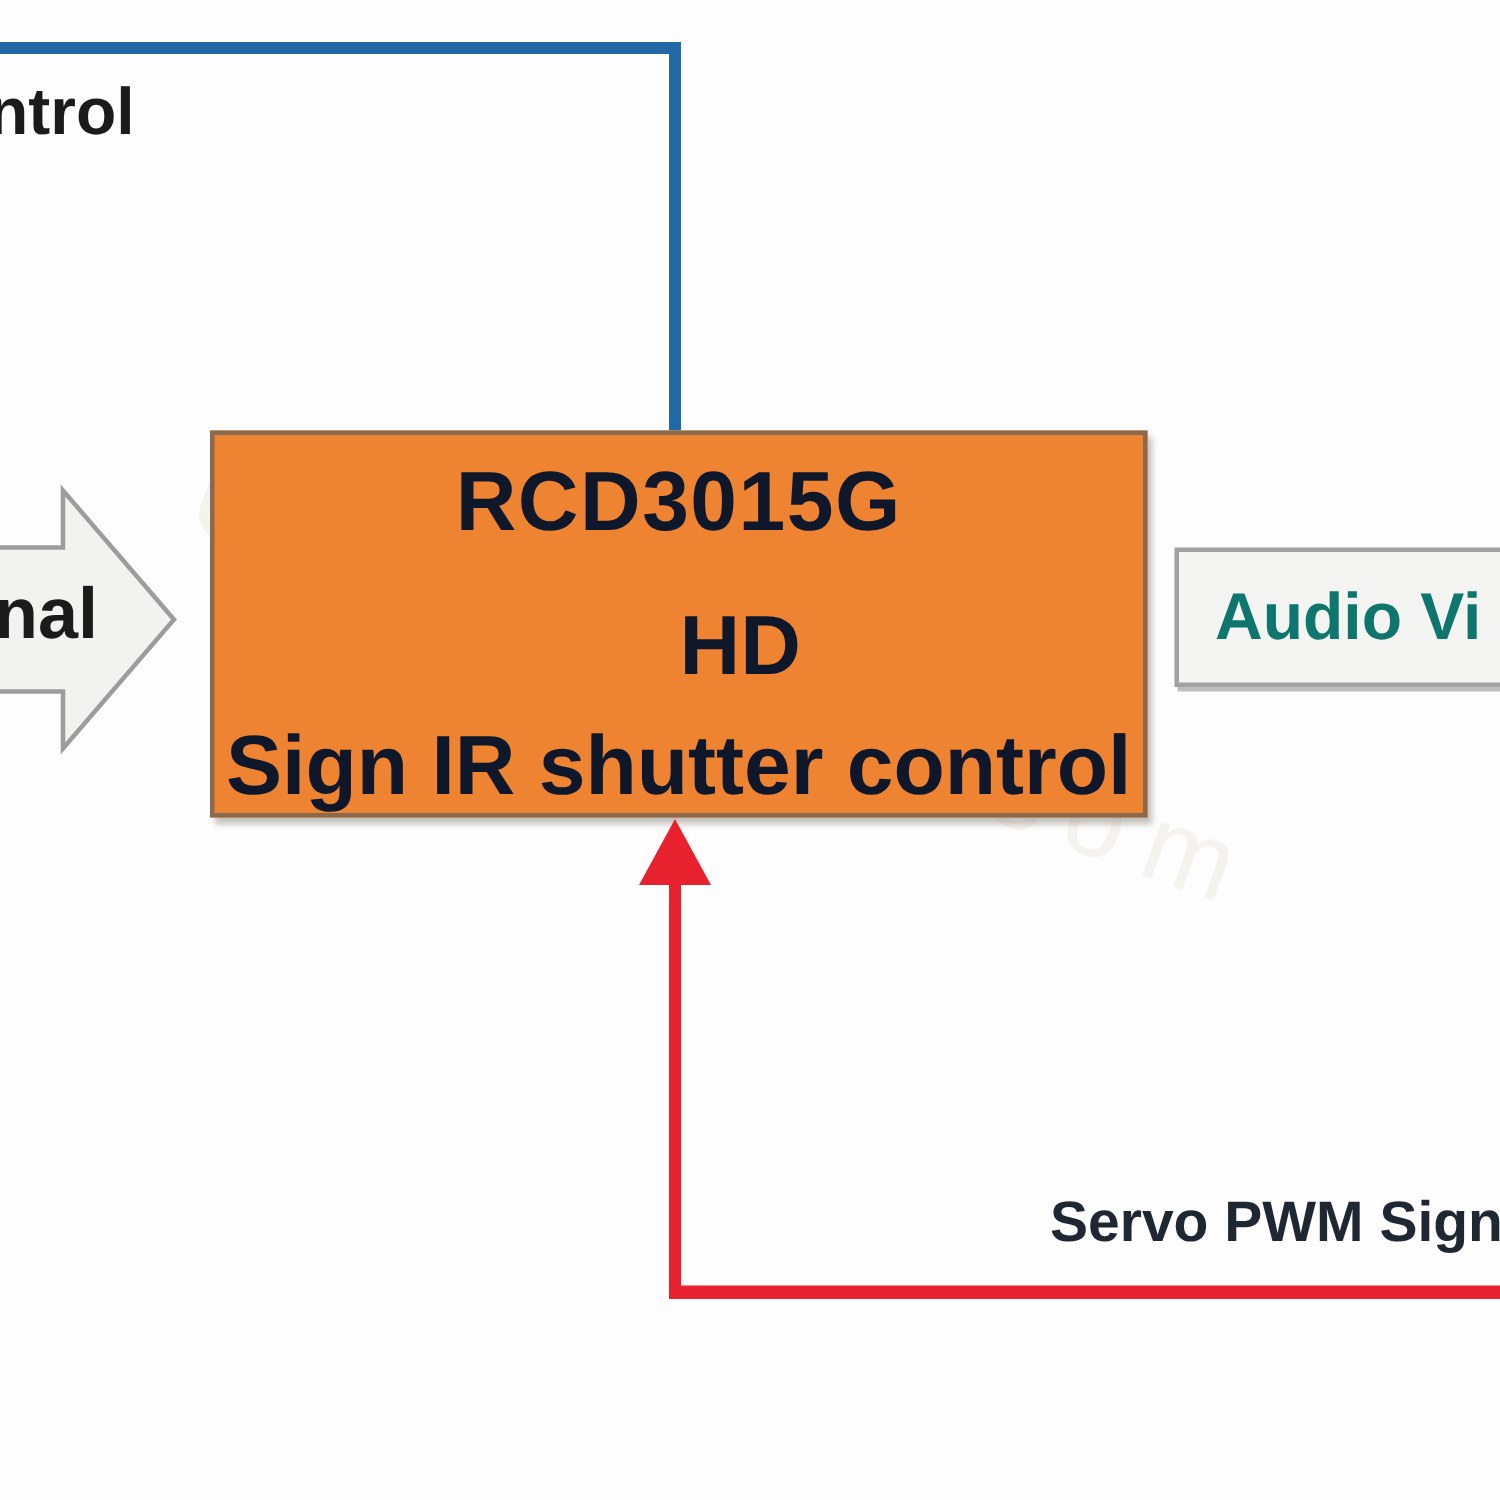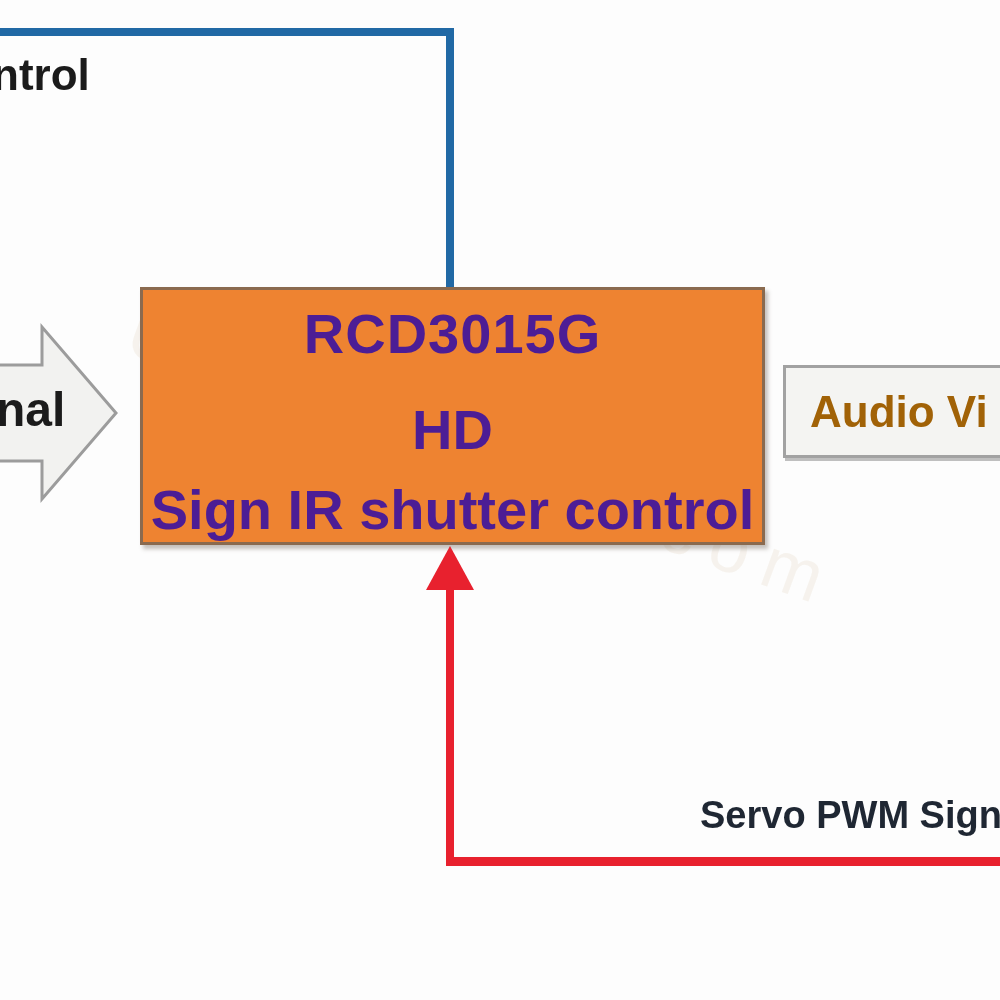--- a/index.html
+++ b/index.html
@@ -21,42 +21,42 @@
   }
 
   
   .conv-box{
     position:absolute;left:140px;top:287px;width:625px;height:258px;
     background:var(--orange);border:3px solid var(--brown);
     box-shadow:3px 4px 4px rgba(110,100,90,0.4);
     box-sizing:border-box;
   }
   .conv-line{position:absolute;left:0;width:100%;text-align:center;
-    font-weight:bold;color:#4c1d95;line-height:1;white-space:nowrap;}
+    font-weight:bold;color:#0f172a;line-height:1;white-space:nowrap;}
   .conv-line1{top:16px;font-size:56px;letter-spacing:1px;}
-  .conv-line2{top:112px;font-size:56px;display:flex;justify-content:center;gap:100px;}
+  .conv-line2{top:112px;font-size:56px;display:flex;justify-content:center;gap:100px;padding-left:41px;}
   .conv-line3{top:192px;font-size:56px;}
 
   
   .in-arrow{position:absolute;left:-14px;top:320px;width:140px;height:186px;}
   .in-arrow-label{
     position:absolute;left:-4px;top:382px;
     font-size:48px;font-weight:bold;color:var(--ink);white-space:nowrap;
   }
 
   
   .out-box{
     position:absolute;left:783px;top:365px;width:240px;height:93px;
     background:#f4f4f2;border:3px solid #a2a2a2;
     box-shadow:2px 3px 0 rgba(130,130,130,0.5);
     box-sizing:border-box;
   }
   .out-box-label{
     position:absolute;left:24px;top:0;height:87px;line-height:87px;
-    font-size:44px;font-weight:bold;color:#a16207;white-space:nowrap;
+    font-size:44px;font-weight:bold;color:#0f766e;white-space:nowrap;
   }
 
   
   .red-head{
     position:absolute;left:426px;top:546px;width:0;height:0;
     border-left:24px solid transparent;border-right:24px solid transparent;
     border-bottom:44px solid var(--red);
   }
   .red-v{position:absolute;left:446px;top:588px;width:8px;height:278px;background:var(--red);}
   .red-h{position:absolute;left:446px;top:857px;width:554px;height:9px;background:var(--red);}

